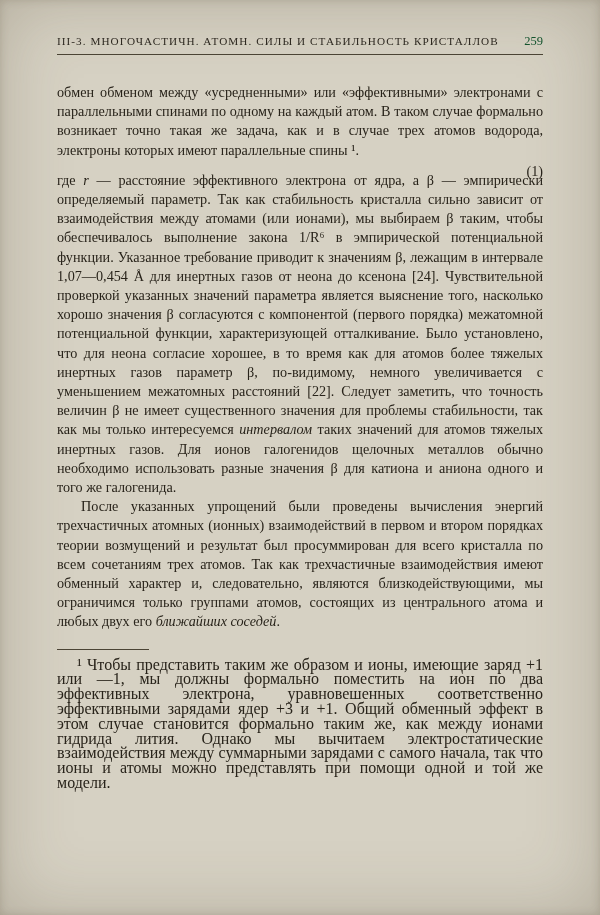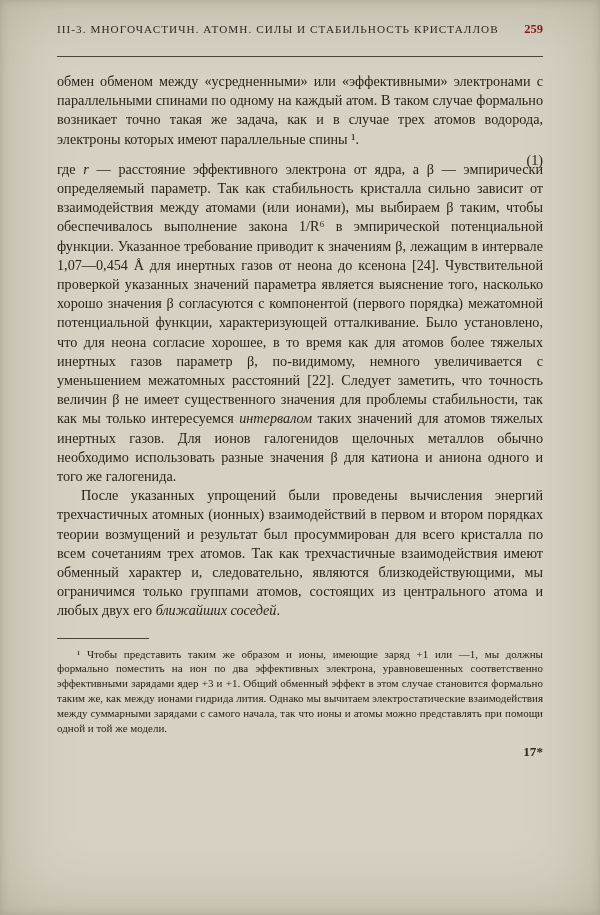--- a/index.html
+++ b/index.html
@@ -14,35 +14,36 @@
     box-shadow: inset 0 0 70px rgba(92, 82, 60, 0.28), inset 0 0 8px rgba(80, 70, 50, 0.22);
     overflow: hidden;
     font-family: "Liberation Serif", "DejaVu Serif", serif;
     color: #28231a;
   }
   .running-head {
     display: flex;
     justify-content: space-between;
     align-items: baseline;
     border-bottom: 1.4px solid #4b4435;
-    padding-bottom: 19px;
+    padding-bottom: 5px;
   }
   .rh-title {
     font-size: 11.2px;
     letter-spacing: 1.05px;
     white-space: nowrap;
     color: #2d2820;
   }
   .rh-page {
     font-size: 12.5px;
-    font-weight: bold;
-    color: #7f1d1d;
+    font-weight: normal;
+    color: #14532d;
+    margin-top: 12px;
   }
   main.body-text {
-    margin-top: 15px;
+    margin-top: 28px;
     font-size: 14.2px;
     line-height: 19.2px;
     text-align: justify;
   }
   .para { margin: 0; }
   .para.indent { text-indent: 24px; }
   .para em, .eq-body em { font-style: italic; }
   .equation {
     position: relative;
     margin: 11px 0 11px 0;
@@ -58,21 +59,21 @@
     transform: translateY(-50%);
     font-size: 14.2px;
   }
   .footnote-rule {
     width: 92px;
     border-top: 1.2px solid #4b4435;
     margin-top: 17px;
   }
   .footnote {
     margin: 8px 0 0 0;
-    font-size: 11px;
+    font-size: 16px;
     line-height: 14.8px;
     text-align: justify;
     text-indent: 20px;
   }
   .signature {
     margin-top: 9px;
     text-align: right;
     font-size: 13.2px;
     font-weight: bold;
     color: #2d2820;
@@ -100,15 +101,14 @@
     <p class="para"><span>где </span><em>r</em><span> — расстояние эффективного электрона от ядра, а β — эмпирически определяемый параметр. Так как стабильность кристалла сильно зависит от взаимодействия между атомами (или ионами), мы выбираем β таким, чтобы обеспечивалось выполнение закона 1/R⁶ в эмпирической потенциальной функции. Указанное требование приводит к значениям β, лежащим в интервале 1,07—0,454 Å для инертных газов от неона до ксенона [24]. Чувствительной проверкой указанных значений параметра является выяснение того, насколько хорошо значения β согласуются с компонентой (первого порядка) межатомной потенциальной функции, характеризующей отталкивание. Было установлено, что для неона согласие хорошее, в то время как для атомов более тяжелых инертных газов параметр β, по-видимому, немного увеличивается с уменьшением межатомных расстояний [22]. Следует заметить, что точность величин β не имеет существенного значения для проблемы стабильности, так как мы только интересуемся </span><em>интервалом</em><span> таких значений для атомов тяжелых инертных газов. Для ионов галогенидов щелочных металлов обычно необходимо использовать разные значения β для катиона и аниона одного и того же галогенида.</span></p>
 
     <p class="para indent"><span>После указанных упрощений были проведены вычисления энергий трехчастичных атомных (ионных) взаимодействий в первом и втором порядках теории возмущений и результат был просуммирован для всего кристалла по всем сочетаниям трех атомов. Так как трехчастичные взаимодействия имеют обменный характер и, следовательно, являются близкодействующими, мы ограничимся только группами атомов, состоящих из центрального атома и любых двух его </span><em>ближайших соседей</em><span>.</span></p>
 
   </main>
 
   <div class="footnote-rule"></div>
 
   <p class="footnote">¹ Чтобы представить таким же образом и ионы, имеющие заряд +1 или —1, мы должны формально поместить на ион по два эффективных электрона, уравновешенных соответственно эффективными зарядами ядер +3 и +1. Общий обменный эффект в этом случае становится формально таким же, как между ионами гидрида лития. Однако мы вычитаем электростатические взаимодействия между суммарными зарядами с самого начала, так что ионы и атомы можно представлять при помощи одной и той же модели.</p>
 
-  <div class="signature">17*</div>
 
 </div>
 
 </body></html>

